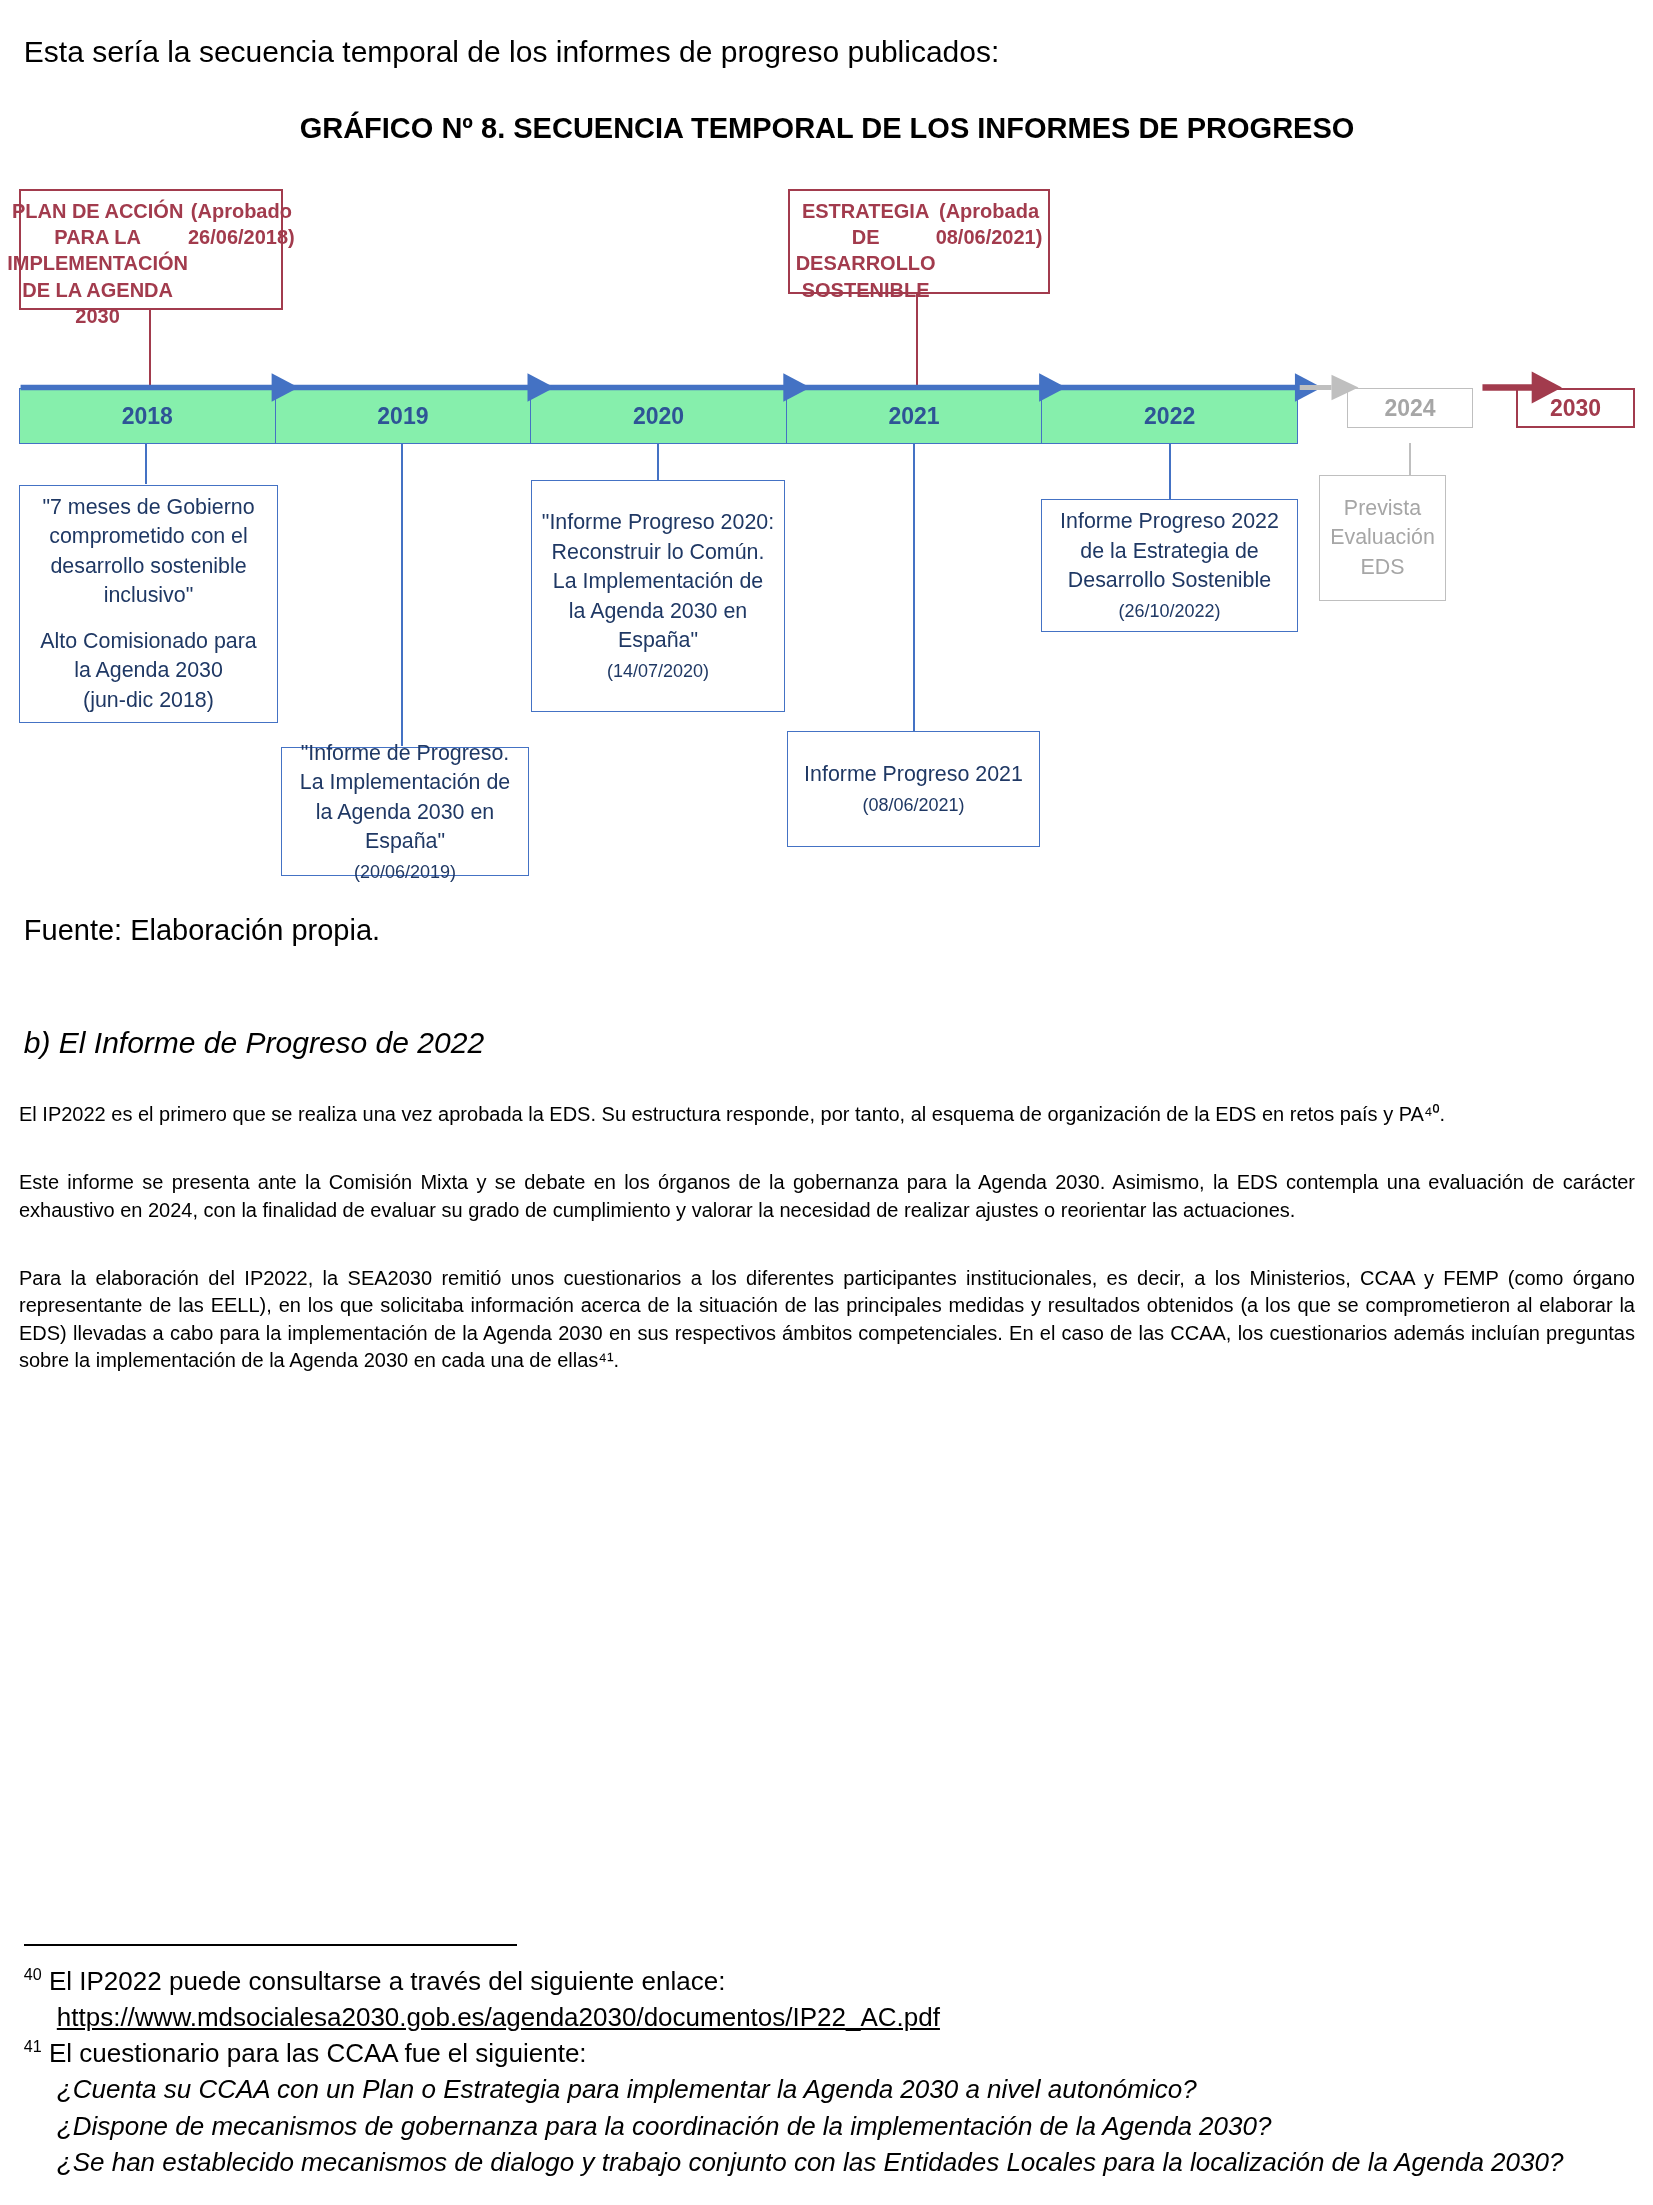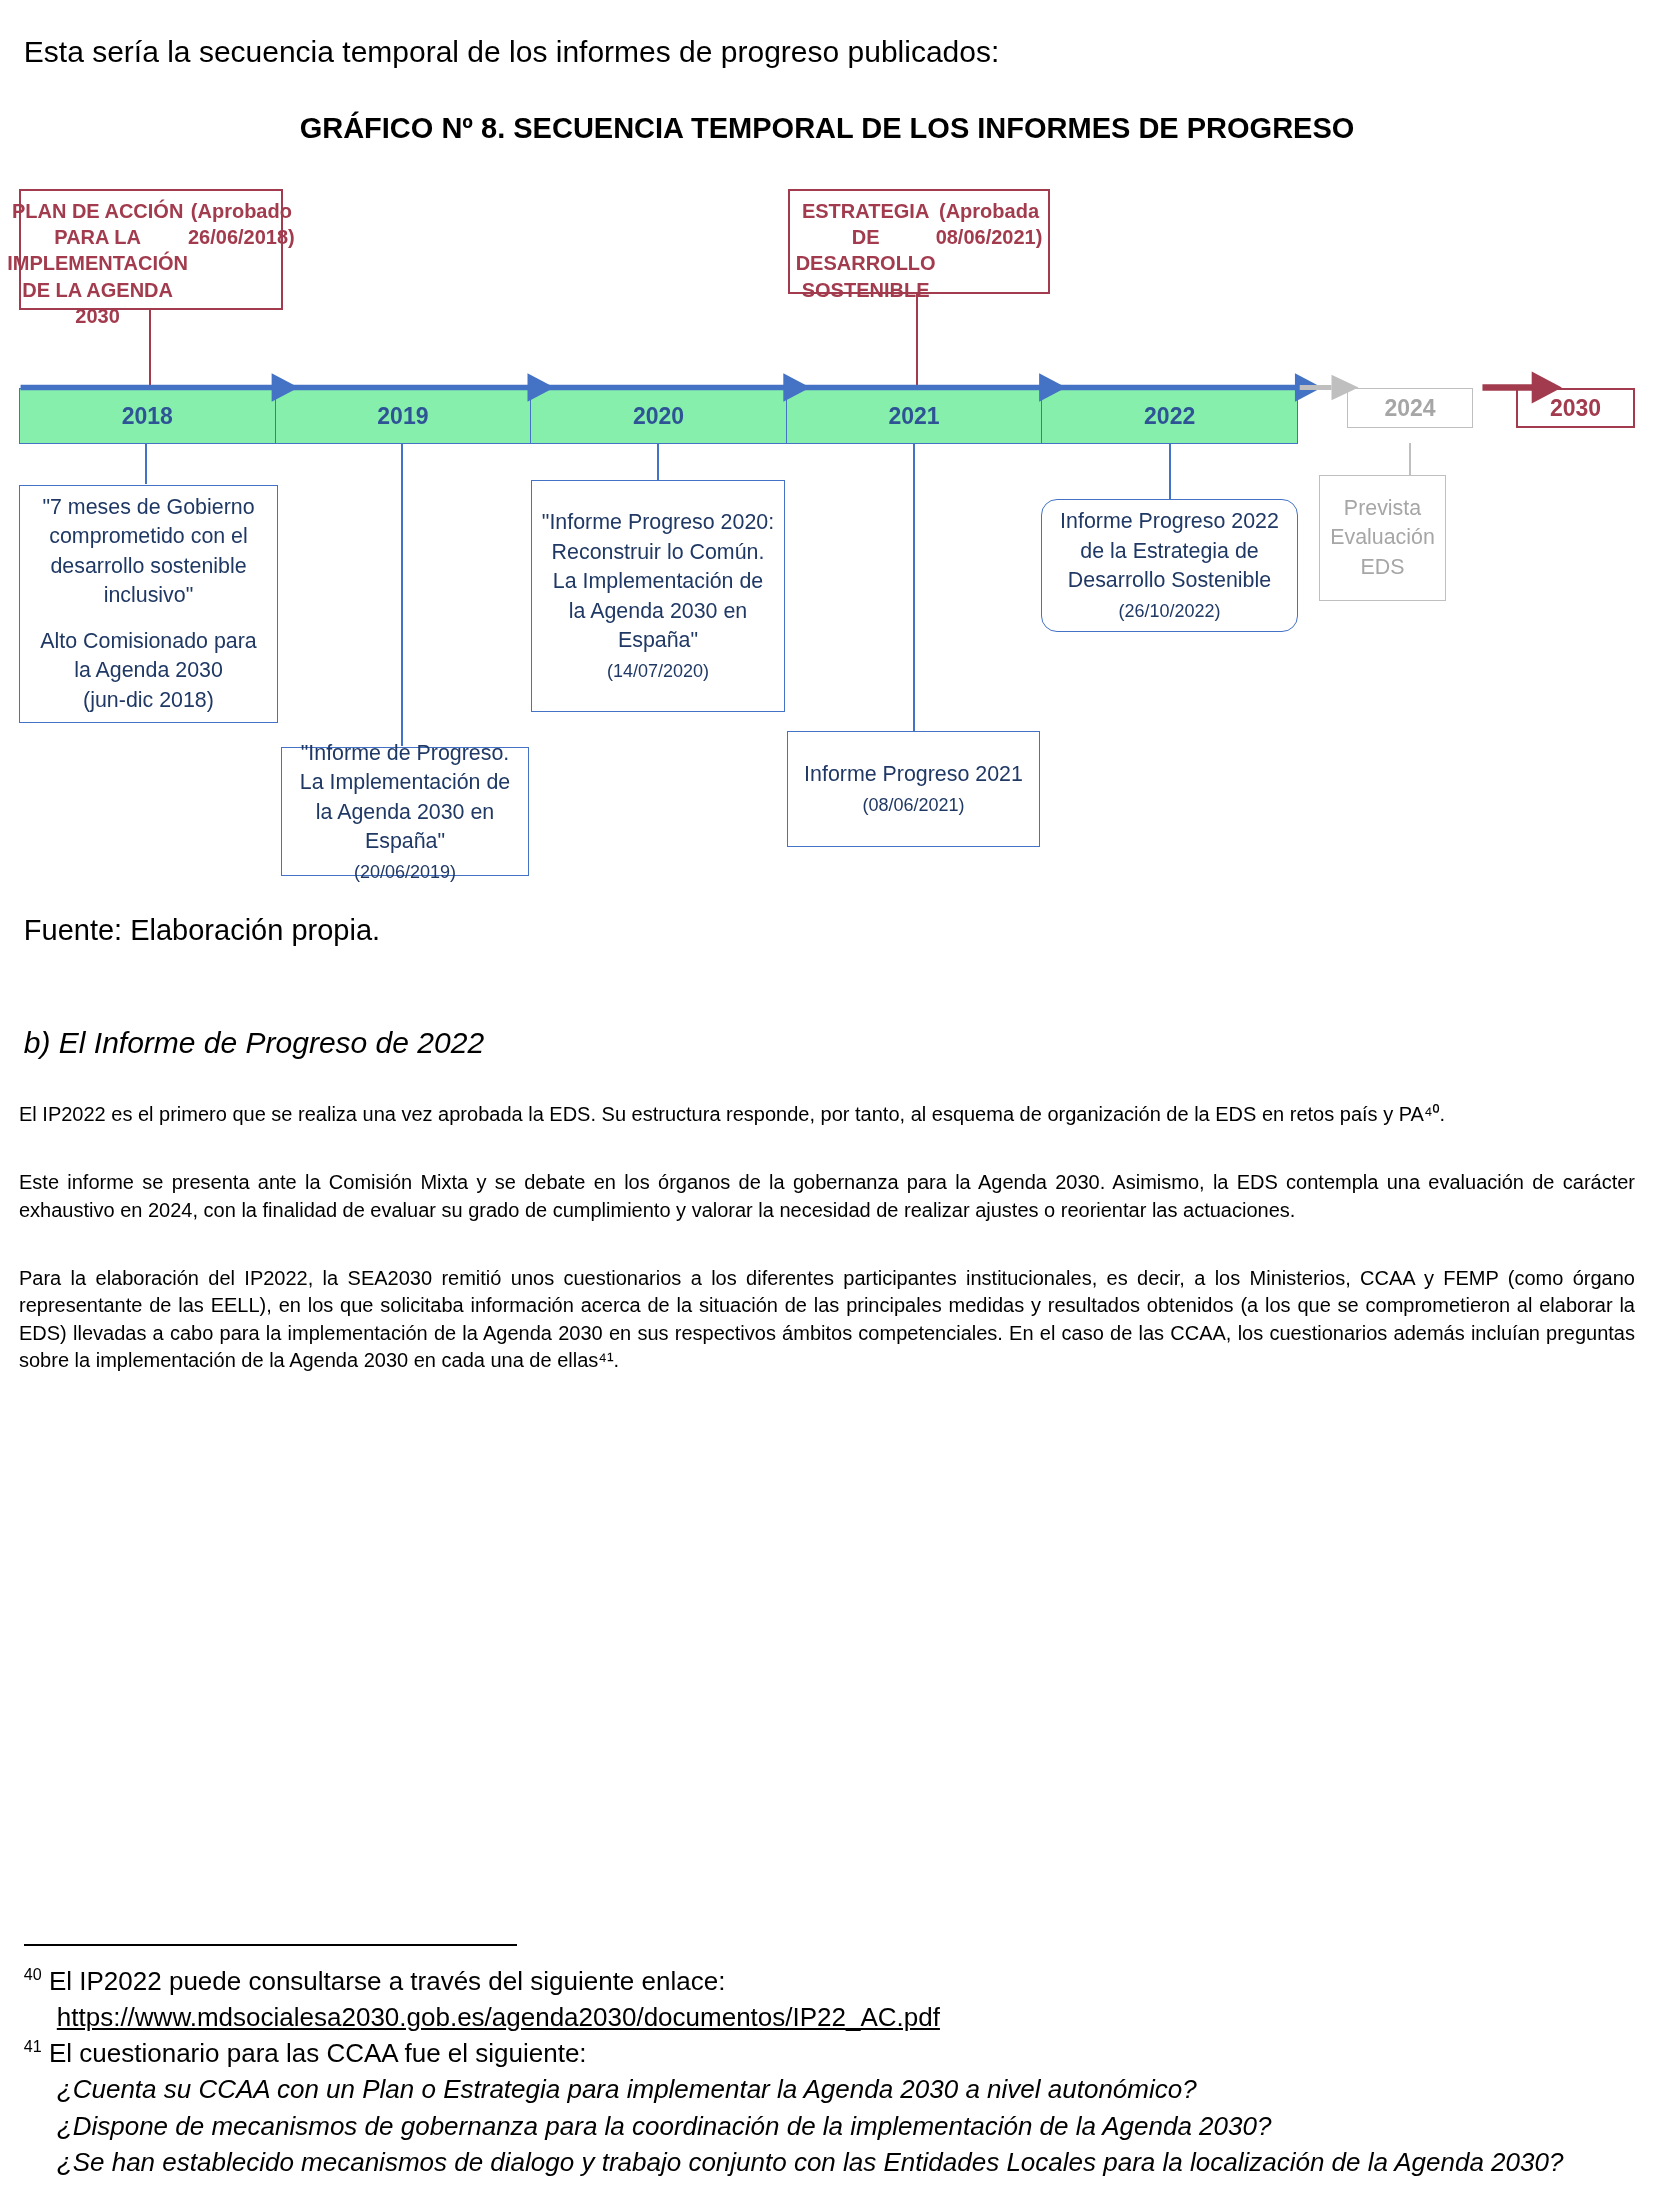--- a/index.html
+++ b/index.html
@@ -61,21 +61,21 @@
     text-align: center; display: flex; flex-direction: column; justify-content: center;
     padding: 8px 9.5px; line-height: 1.38; font-size: 21.4px; z-index: 1;
   }
   .ebox .ev-sub { margin-top: 16px; }
   .ebox .ev-date { font-size: 18px; margin-top: 3.2px; }
   #e2018 { left: 0;      top: 296px; width: 259px; height: 238px; }
   #e2018 .ev-date { font-size: 21.4px; margin-top: 0; }
   #e2019 { left: 262px;  top: 558px; width: 248px; height: 129px; }
   #e2020 { left: 512px;  top: 291px; width: 254px; height: 232px; }
   #e2021 { left: 768px;  top: 542px; width: 253px; height: 116px; }
-  #e2022 { left: 1022px; top: 310px; width: 257px; height: 133px; border-radius: 16px; }
+  #e2022 { left: 1022px; top: 310px; width: 257px; height: 133px; }
   #e2024 { left: 1300px; top: 286px; width: 127px; height: 126px;
            border-color: #BFBFBF; color: #A6A6A6; }
 
   
   .source { font-size: 29px; margin: 20.7px 4.8px 0; }
   .section-heading { font-size: 30px; font-style: italic; font-weight: normal; margin: 79px 4.8px 0; }
   .para { font-size: 20px; line-height: 1.37; text-align: justify; margin: 41px 0 0; }
 
   .footnotes { margin-top: auto; font-size: 26px; line-height: 1.33; padding: 0 4.8px; }
   .fn-rule { width: 493px; border: none; border-top: 2.4px solid #000; margin: 0 0 17.5px; }

